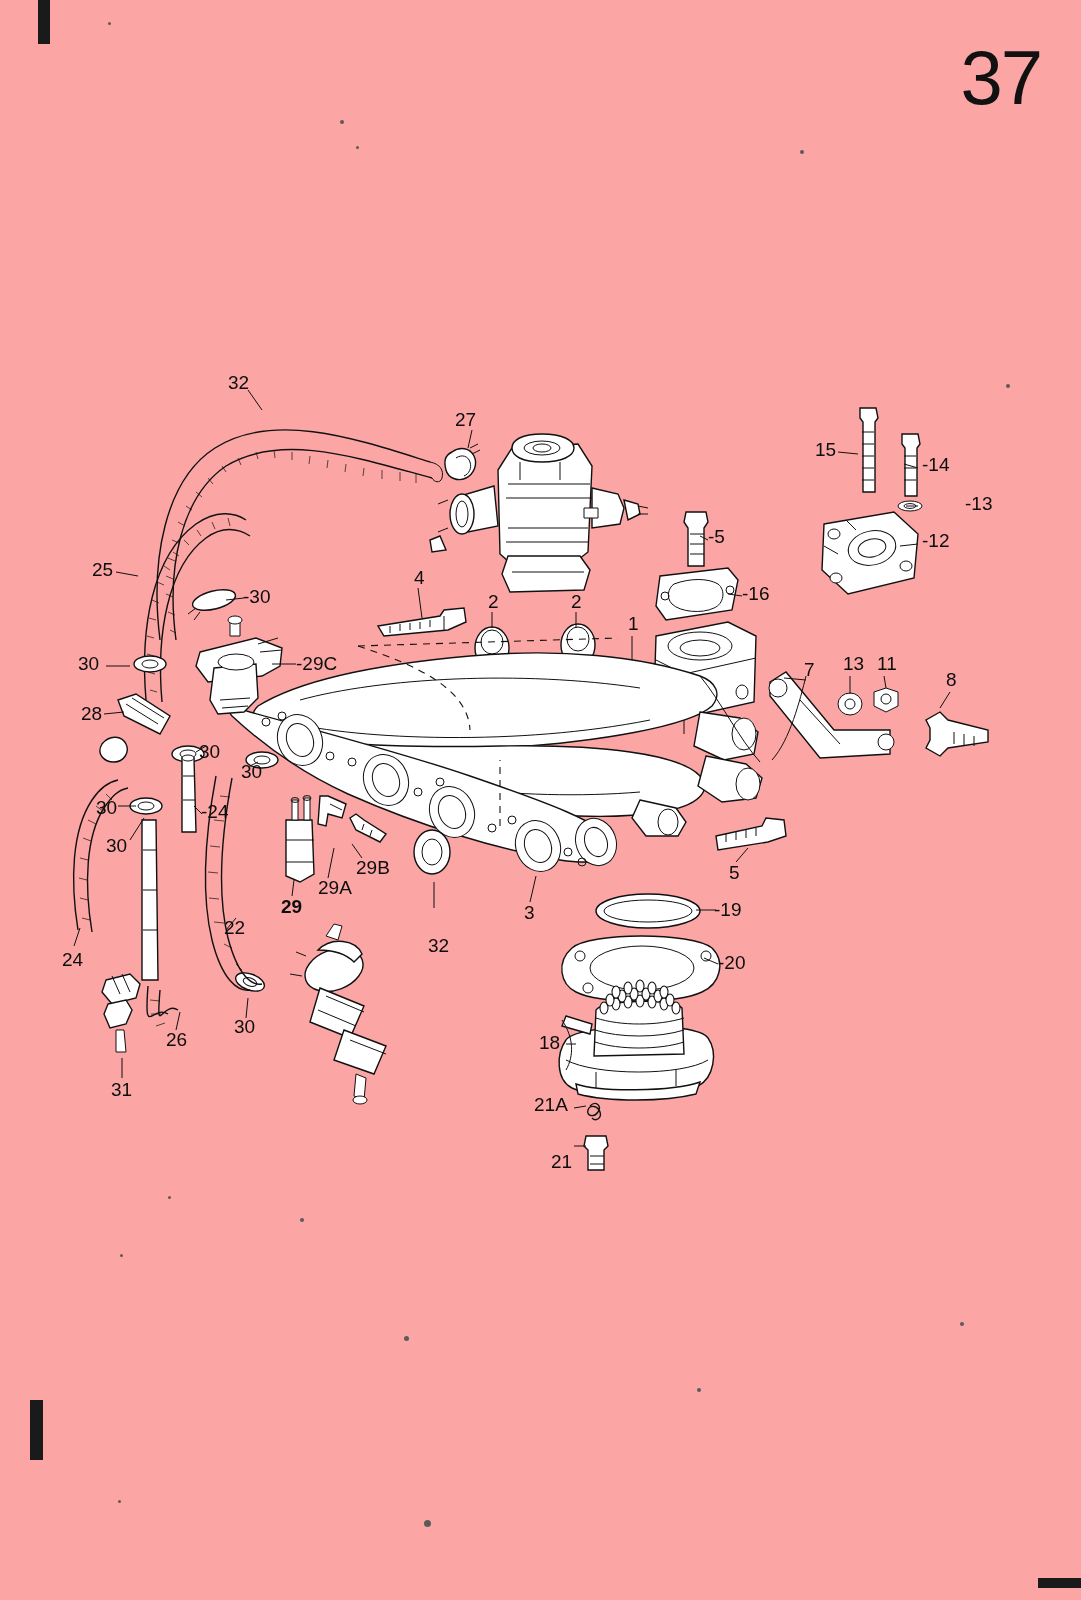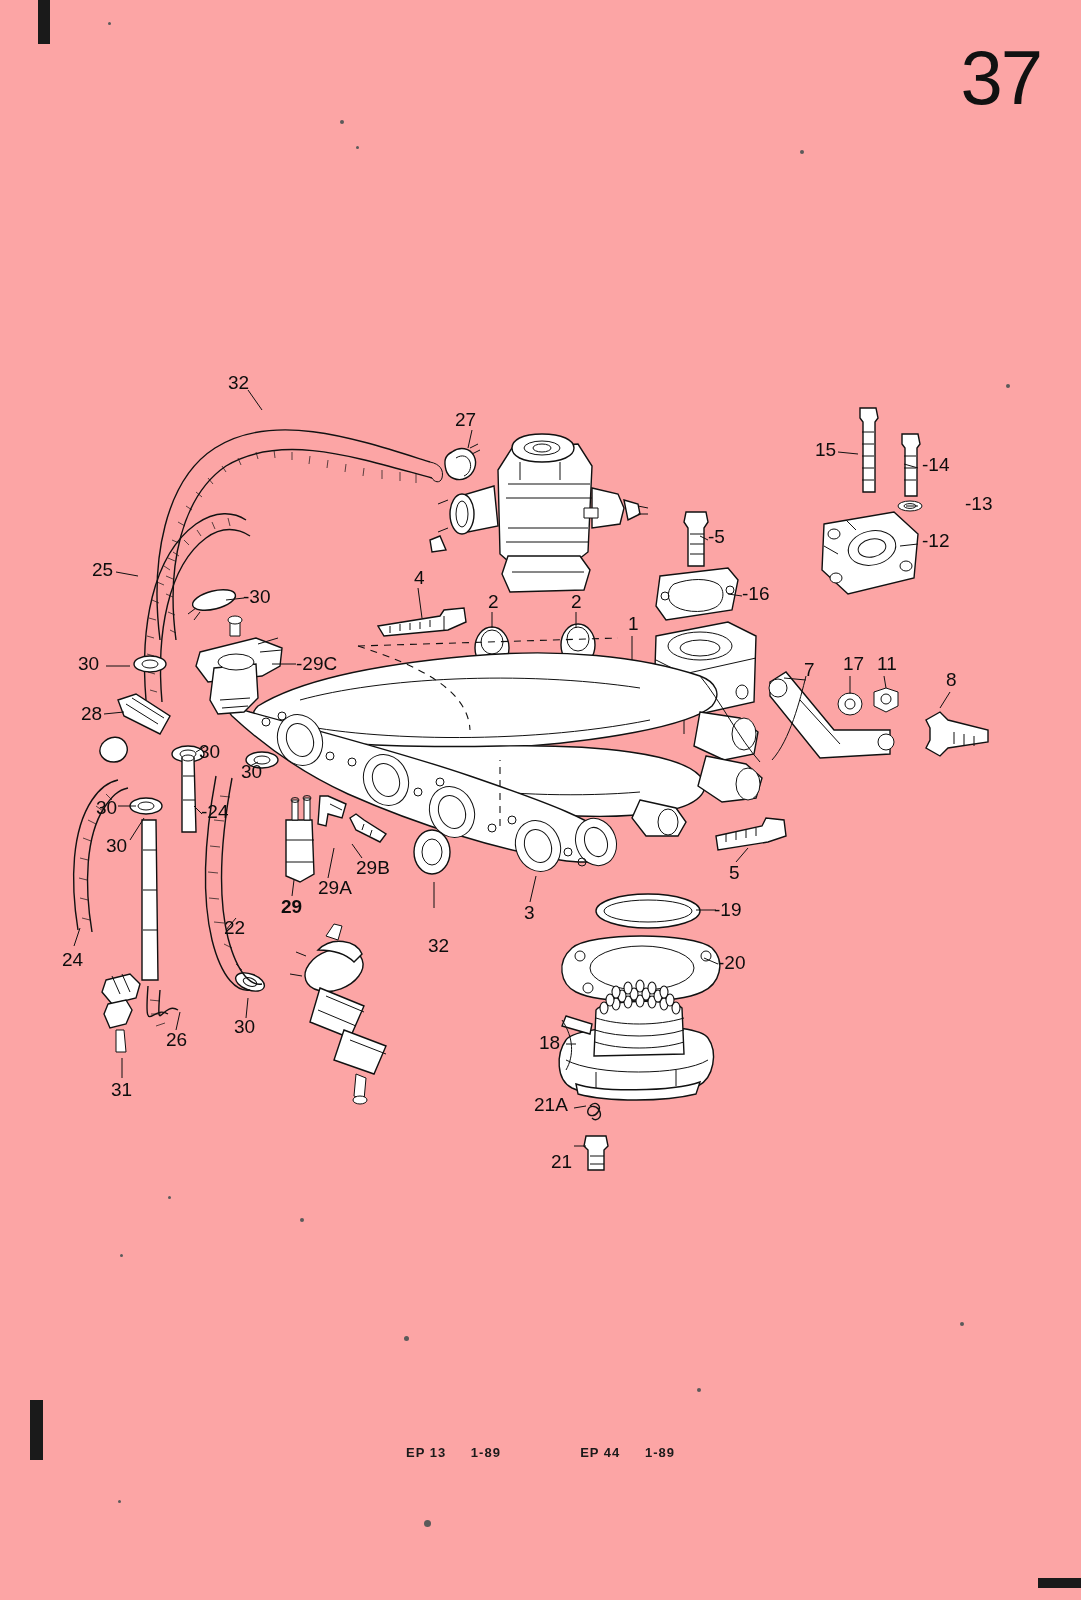--- a/index.html
+++ b/index.html
@@ -493,21 +493,21 @@
   <div class="callout" style="left:92px;top:559px;">25</div>
   <div class="callout" style="left:243px;top:586px;">-30</div>
   <div class="callout" style="left:742px;top:583px;">-16</div>
   <div class="callout" style="left:414px;top:567px;">4</div>
   <div class="callout" style="left:488px;top:591px;">2</div>
   <div class="callout" style="left:571px;top:591px;">2</div>
   <div class="callout" style="left:628px;top:613px;">1</div>
   <div class="callout" style="left:78px;top:653px;">30</div>
   <div class="callout" style="left:296px;top:653px;">-29C</div>
   <div class="callout" style="left:804px;top:659px;">7</div>
-  <div class="callout" style="left:843px;top:653px;">17</div>
+  <div class="callout" style="left:843px;top:653px;">13</div>
   <div class="callout" style="left:877px;top:653px;">11</div>
   <div class="callout" style="left:946px;top:669px;">8</div>
   <div class="callout" style="left:81px;top:703px;">28</div>
   <div class="callout" style="left:199px;top:741px;">30</div>
   <div class="callout" style="left:241px;top:761px;">30</div>
   <div class="callout" style="left:96px;top:797px;">30</div>
   <div class="callout" style="left:106px;top:835px;">30</div>
   <div class="callout" style="left:201px;top:801px;">-24</div>
   <div class="callout" style="left:356px;top:857px;">29B</div>
   <div class="callout" style="left:318px;top:877px;">29A</div>
@@ -519,27 +519,20 @@
   <div class="callout" style="left:224px;top:917px;">22</div>
   <div class="callout" style="left:718px;top:952px;">-20</div>
   <div class="callout" style="left:62px;top:949px;">24</div>
   <div class="callout" style="left:539px;top:1032px;">18</div>
   <div class="callout" style="left:234px;top:1016px;">30</div>
   <div class="callout" style="left:166px;top:1029px;">26</div>
   <div class="callout" style="left:111px;top:1079px;">31</div>
   <div class="callout" style="left:534px;top:1094px;">21A</div>
   <div class="callout" style="left:551px;top:1135px;margin-top:16px;">21</div>
 
-  <div class="footer">
-    <span>EP 13</span>
-    <span>1-89</span>
-    <span style="display:inline-block;width:30px;"></span>
-    <span>EP 44</span>
-    <span>1-89</span>
-  </div>
 
   <div class="speck" style="left:108px;top:22px;width:3px;height:3px;"></div>
   <div class="speck" style="left:340px;top:120px;width:4px;height:4px;"></div>
   <div class="speck" style="left:356px;top:146px;width:3px;height:3px;"></div>
   <div class="speck" style="left:800px;top:150px;width:4px;height:4px;"></div>
   <div class="speck" style="left:1006px;top:384px;width:4px;height:4px;"></div>
   <div class="speck" style="left:960px;top:1322px;width:4px;height:4px;"></div>
   <div class="speck" style="left:404px;top:1336px;width:5px;height:5px;"></div>
   <div class="speck" style="left:424px;top:1520px;width:7px;height:7px;"></div>
   <div class="speck" style="left:697px;top:1388px;width:4px;height:4px;"></div>

